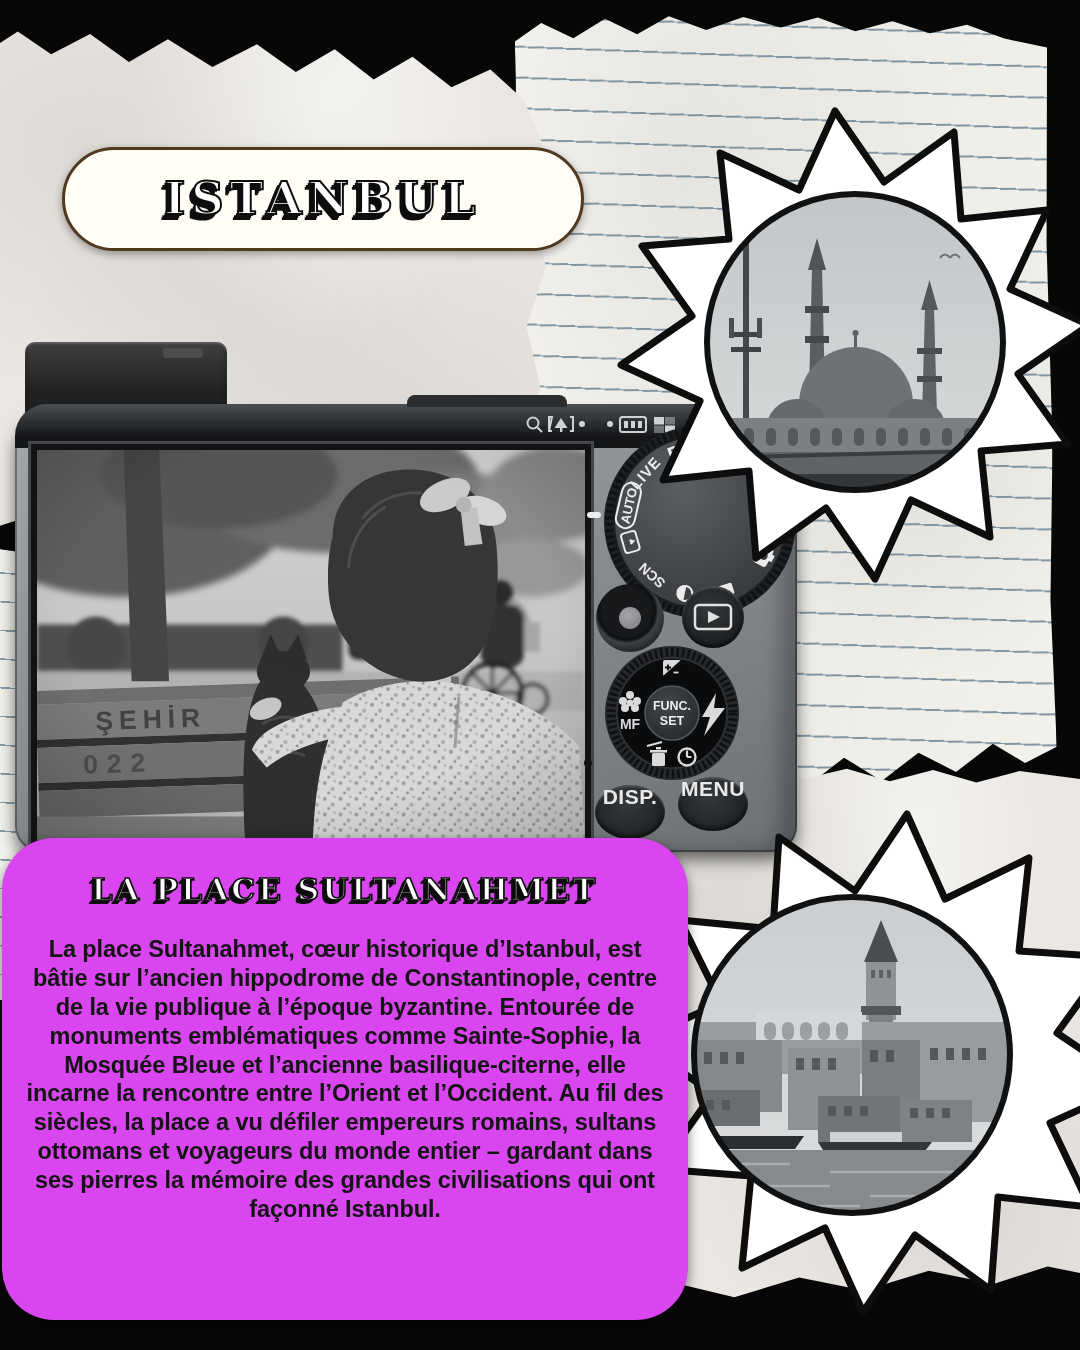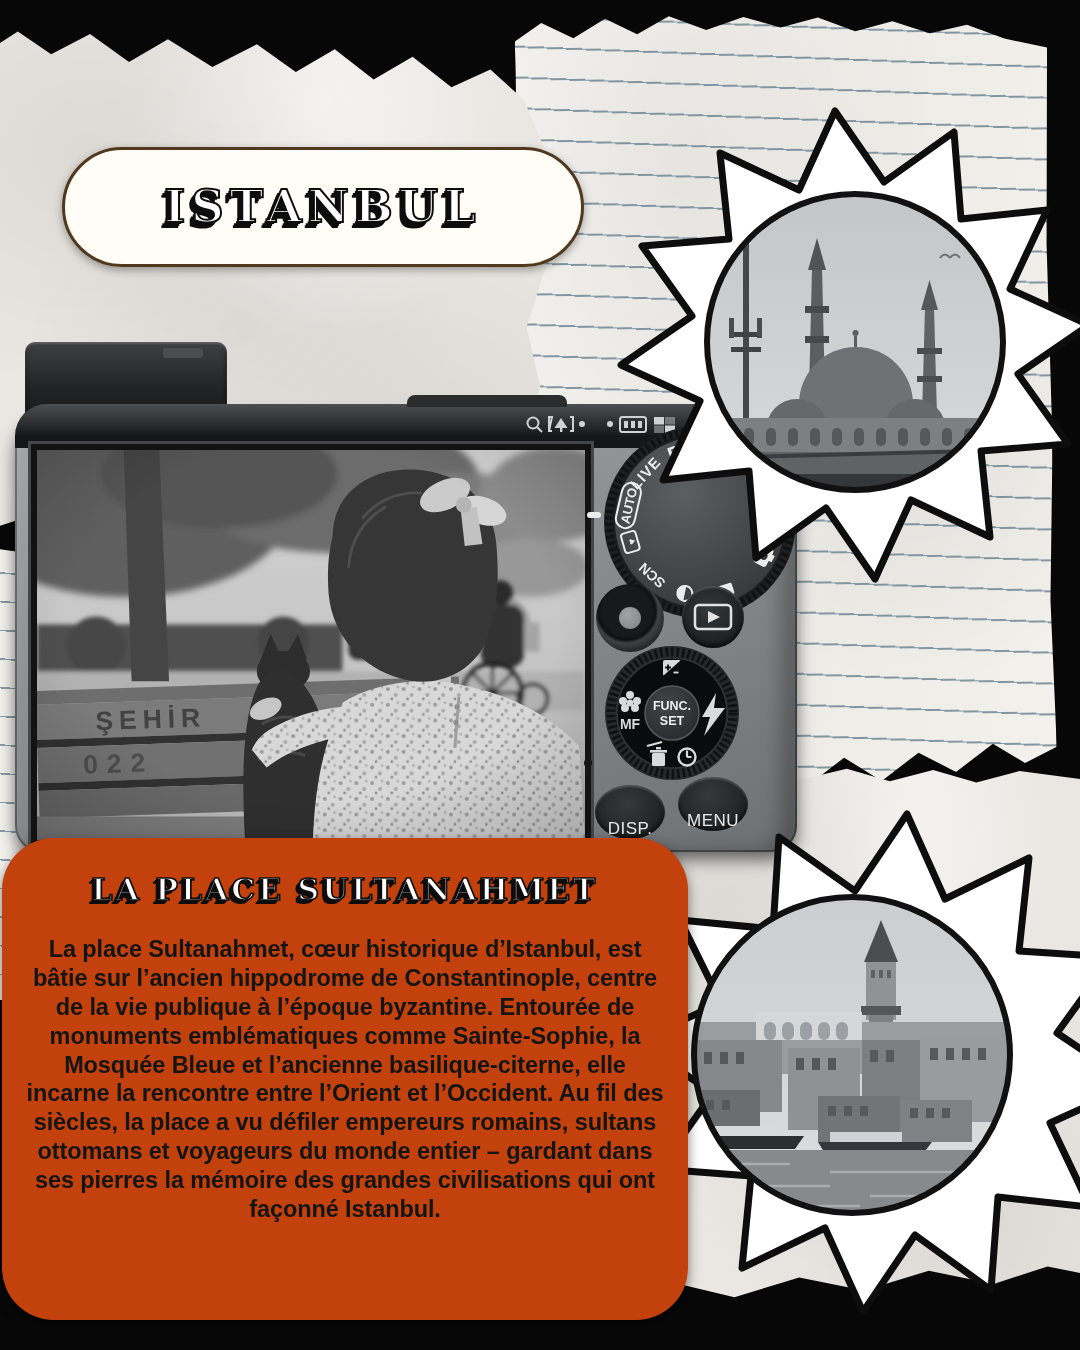--- a/index.html
+++ b/index.html
@@ -49,21 +49,21 @@
     clip-path:polygon(0% 42%,4% 50%,9% 38%,14% 54%,20% 40%,26% 56%,32% 44%,38% 58%,44% 46%,50% 60%,56% 48%,62% 38%,68% 52%,74% 34%,80% 46%,86% 28%,92% 40%,97% 24%,100% 30%,100% 100%,0% 100%);
   }
 
   
   .retro3d{
     font-family:"DejaVu Serif",serif;font-weight:900;color:#fff;
     -webkit-text-stroke:2px #0d0d0d;
     text-shadow:-2px 2px 0 #0d0d0d,-4px 4px 0 #0d0d0d,-5px 6px 0 #0d0d0d;
   }
   .badge{
-    position:absolute;left:62px;top:147px;width:522px;height:120px;
+    position:absolute;left:62px;top:147px;width:522px;height:104px;
     background:#fffdf6;border:3px solid #50391f;border-radius:60px;
     display:flex;flex-direction:column;align-items:center;justify-content:center;
     box-shadow:0 3px 8px rgba(0,0,0,.35);
   }
   .badge .line{font-size:45px;line-height:1.05;letter-spacing:6px;text-align:center;}
 
   
   .camera{position:absolute;left:15px;top:338px;width:790px;height:514px;}
   .flash{position:absolute;left:10px;top:4px;width:202px;height:76px;
     background:linear-gradient(#3d3f41,#1e2022 70%);border-radius:10px 10px 2px 2px;
@@ -92,30 +92,30 @@
     background:radial-gradient(circle at 40% 35%, #a2a4a7, #7e8083);}
   .btn-play{position:absolute;left:667px;top:248px;width:62px;height:62px;border-radius:50%;
     background:radial-gradient(circle at 45% 38%, #35383a, #1b1d1f 75%);
     box-shadow:inset 0 2px 2px rgba(255,255,255,.2), inset 0 -3px 4px rgba(0,0,0,.6);
     display:flex;align-items:center;justify-content:center;}
   .wheel{position:absolute;left:587px;top:305px;width:140px;height:140px;}
   .dot-small{position:absolute;left:569px;top:421px;width:8px;height:8px;border-radius:50%;background:#141414;}
   .btn-oval{position:absolute;width:70px;height:54px;border-radius:50%;
     background:radial-gradient(circle at 45% 35%, #36393b, #1e2022 78%);
     box-shadow:inset 0 2px 2px rgba(255,255,255,.18), inset 0 -3px 5px rgba(0,0,0,.6);
-    display:flex;align-items:flex-end;justify-content:center;
-    color:#e8e8e8;font-weight:normal;font-size:17px;letter-spacing:.5px;}
+    display:flex;align-items:flex-start;justify-content:center;
+    color:#e8e8e8;font-weight:bold;font-size:21px;letter-spacing:.5px;}
   .btn-disp{left:580px;top:447px;}
   .btn-menu{left:663px;top:439px;}
 
   
   .overlay-svg{position:absolute;left:0;top:0;width:1080px;height:1350px;pointer-events:none;}
 
   
-  .card{position:absolute;left:2px;top:838px;width:686px;height:482px;background:#c2410c;
+  .card{position:absolute;left:2px;top:838px;width:686px;height:482px;background:#d946ef;
     border-radius:52px;box-shadow:0 5px 12px rgba(0,0,0,.5);padding:34px 20px 0 20px;}
   .card-heading{text-align:center;font-size:30px;letter-spacing:3px;
     -webkit-text-stroke:1.7px #0d0d0d;
     text-shadow:-2px 2px 0 #0d0d0d,-3px 3px 0 #0d0d0d,-4px 4px 0 #0d0d0d;}
   .card-body{margin-top:28px;font-size:23.5px;line-height:1.23;font-weight:bold;color:#141414;
     text-align:center;letter-spacing:-.1px;}
 </style>
 </head>
 <body>
 

